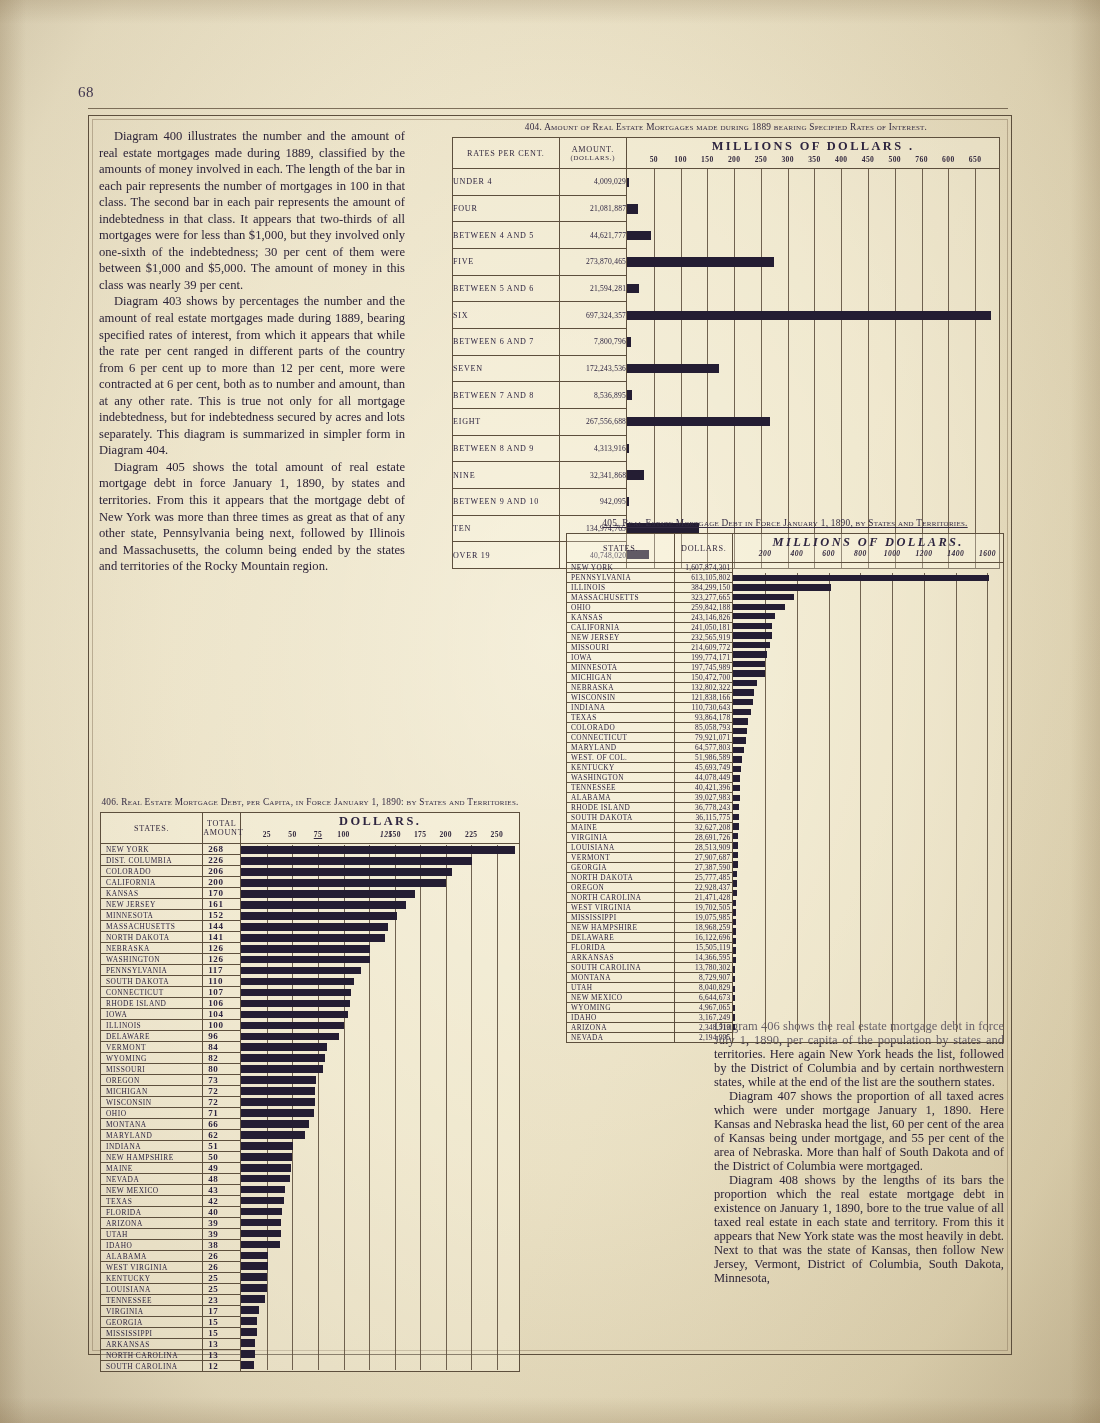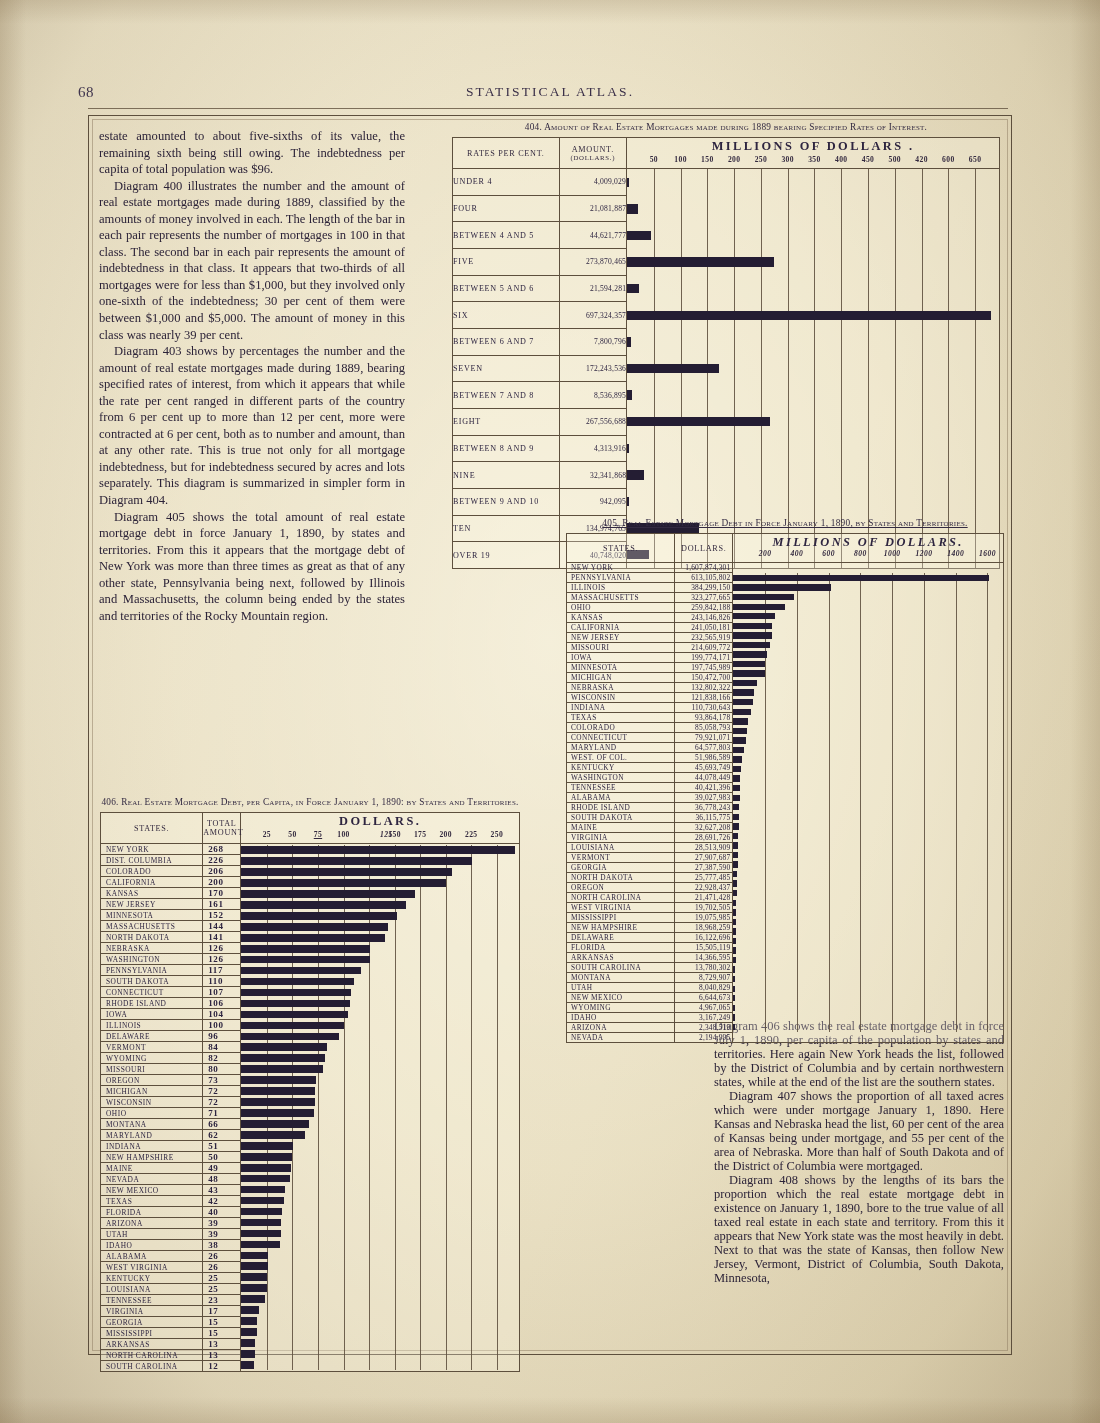--- a/index.html
+++ b/index.html
@@ -127,27 +127,25 @@
   .axis-head .axis-title{position:absolute;left:0;right:0;top:0;}
   .axis-head .ticks{position:absolute;left:0;right:0;top:14px;height:12px;}
 </style>
 </head>
 <body>
 
 <div class="paper"></div>
 <div class="sheet">
 
   <div class="page-num">68</div>
-  <div class="page-head">STATISTICAL ATLAS.</div>
   <div class="head-rule"></div>
 
   <div class="frame"></div>
 
   <div class="col-text" id="left-text">
-      <p class="first">estate amounted to about five-sixths of its value, the remaining sixth being still owing. The indebtedness per capita of total population was $96.</p>
       <p>Diagram 400 illustrates the number and the amount of real estate mortgages made during 1889, classified by the amounts of money involved in each. The length of the bar in each pair represents the number of mortgages in 100 in that class. The second bar in each pair represents the amount of indebtedness in that class. It appears that two-thirds of all mortgages were for less than $1,000, but they involved only one-sixth of the indebtedness; 30 per cent of them were between $1,000 and $5,000. The amount of money in this class was nearly 39 per cent.</p>
       <p>Diagram 403 shows by percentages the number and the amount of real estate mortgages made during 1889, bearing specified rates of interest, from which it appears that while the rate per cent ranged in different parts of the country from 6 per cent up to more than 12 per cent, more were contracted at 6 per cent, both as to number and amount, than at any other rate. This is true not only for all mortgage indebtedness, but for indebtedness secured by acres and lots separately. This diagram is summarized in simpler form in Diagram 404.</p>
       <p>Diagram 405 shows the total amount of real estate mortgage debt in force January 1, 1890, by states and territories. From this it appears that the mortgage debt of New York was more than three times as great as that of any other state, Pennsylvania being next, followed by Illinois and Massachusetts, the column being ended by the states and territories of the Rocky Mountain region.</p>
     </div>
   <div class="col-text" id="right-text">
       <p class="first">Diagram 406 shows the real estate mortgage debt in force July 1, 1890, per capita of the population by states and territories. Here again New York heads the list, followed by the District of Columbia and by certain northwestern states, while at the end of the list are the southern states.</p>
       <p>Diagram 407 shows the proportion of all taxed acres which were under mortgage January 1, 1890. Here Kansas and Nebraska head the list, 60 per cent of the area of Kansas being under mortgage, and 55 per cent of the area of Nebraska. More than half of South Dakota and of the District of Columbia were mortgaged.</p>
       <p>Diagram 408 shows by the lengths of its bars the proportion which the real estate mortgage debt in existence on January 1, 1890, bore to the true value of all taxed real estate in each state and territory. From this it appears that New York state was the most heavily in debt. Next to that was the state of Kansas, then follow New Jersey, Vermont, District of Columbia, South Dakota, Minnesota,</p>
     </div>
 
@@ -173,21 +171,21 @@
                   <div class="tick" style="left: 26.7647px;">50</div>
                   <div class="tick" style="left: 53.5294px;">100</div>
                   <div class="tick" style="left: 80.2941px;">150</div>
                   <div class="tick" style="left: 107.059px;">200</div>
                   <div class="tick" style="left: 133.824px;">250</div>
                   <div class="tick" style="left: 160.588px;">300</div>
                   <div class="tick" style="left: 187.353px; text-align: right;">350</div>
                   <div class="tick" style="left: 214.118px;">400</div>
                   <div class="tick" style="left: 240.882px;">450</div>
                   <div class="tick" style="left: 267.647px;">500</div>
-                  <div class="tick" style="left: 294.412px;">420</div>
+                  <div class="tick" style="left: 294.412px;">760</div>
                   <div class="tick" style="left: 321.176px;">600</div>
                   <div class="tick" style="left: 347.941px;">650</div>
                 </div>
               </div>
             </th>
           </tr>
         </thead>
         <tbody>
           <tr style="height: 26.6px;">
             <td class="row-label">UNDER 4</td>

